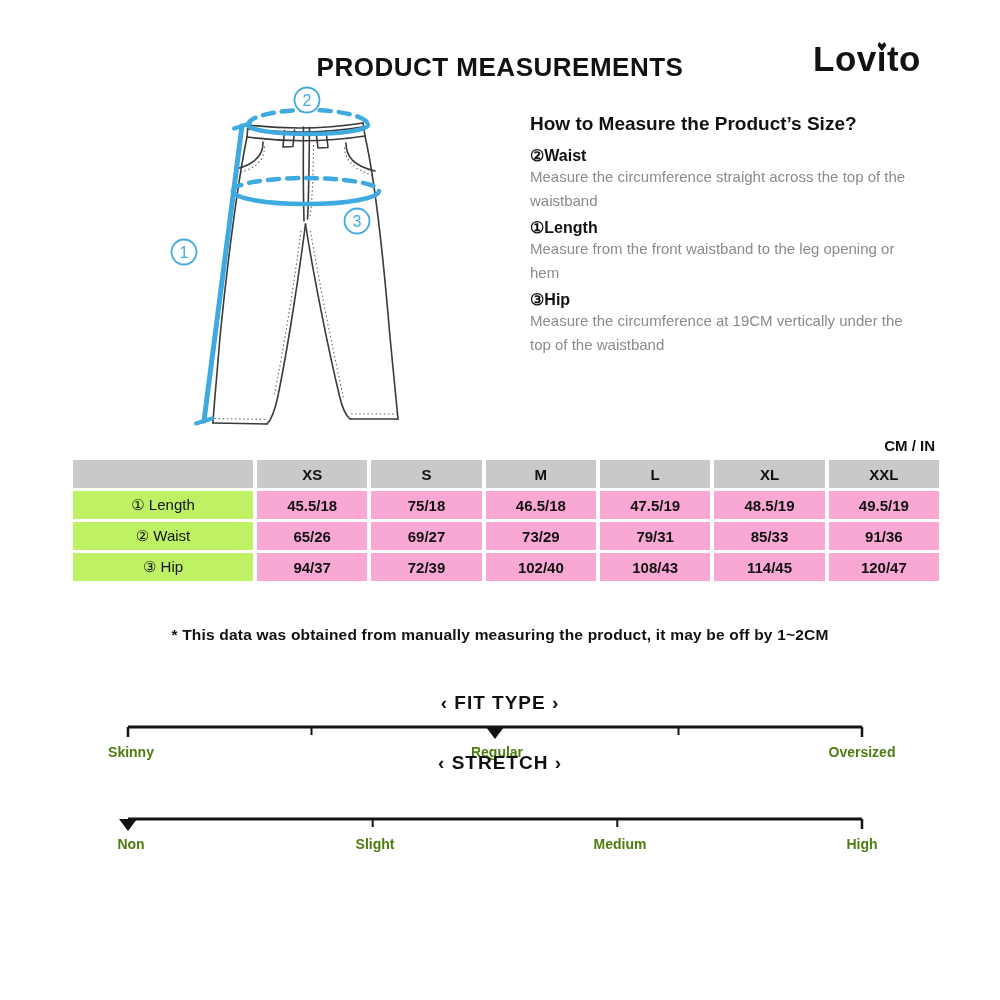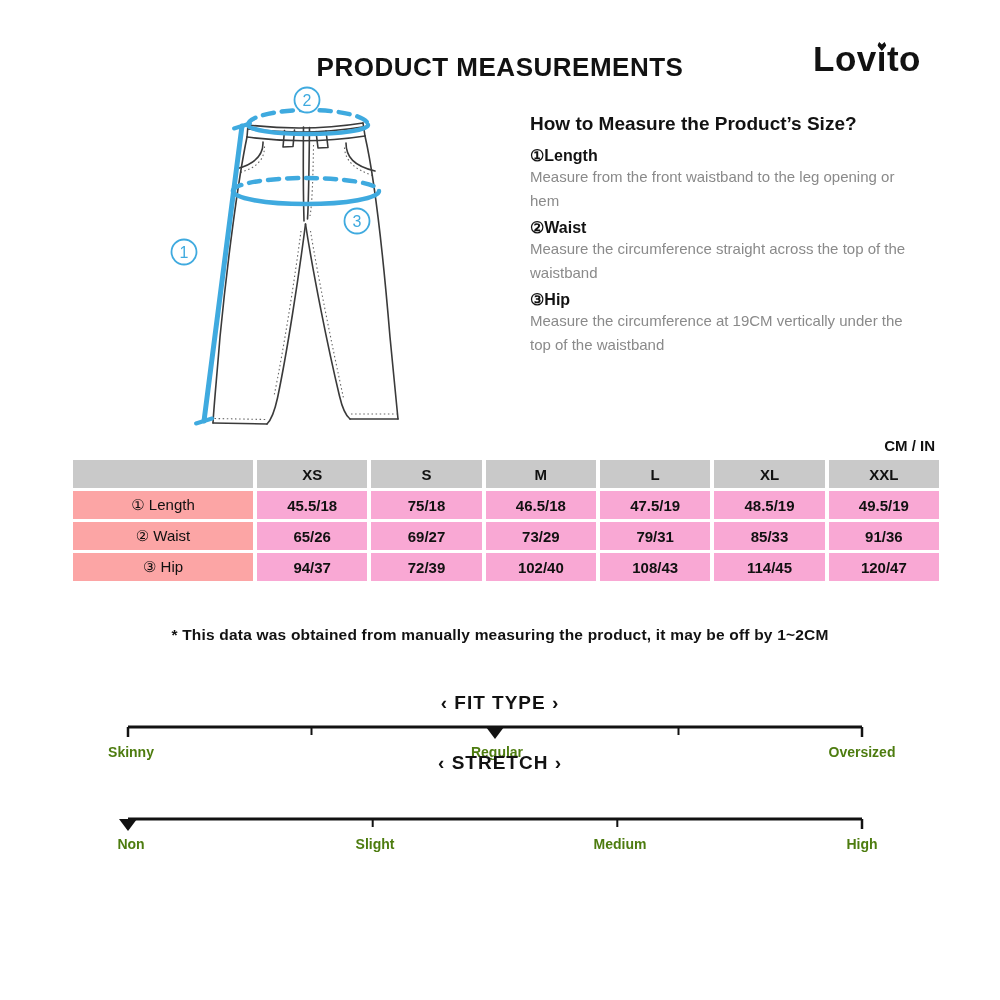--- a/index.html
+++ b/index.html
@@ -39,21 +39,21 @@
   .units { position:absolute; top:437px; right:65px; font-size:15px; font-weight:bold; }
 
   .size-table {
     position:absolute; left:69px; top:457px; width:874px;
     border-collapse:separate; border-spacing:4px 3px; table-layout:fixed;
   }
   .size-table th, .size-table td {
     height:28px; text-align:center; vertical-align:middle; font-size:15px; padding:0;
   }
   .size-table th { background:#c9c9c9; font-weight:bold; }
-  .size-table td.rowlabel { background:#fca5a5; font-weight:normal; }
+  .size-table td.rowlabel { background:#bef264; font-weight:normal; }
   .size-table td.val { background:#f9a8d4; font-weight:bold; }
 
   .note {
     position:absolute; top:626px; left:0; right:0; text-align:center;
     font-size:15.5px; font-weight:bold; letter-spacing:0.2px; color:#121212;
   }
 
   .scale-title {
     position:absolute; left:0; right:0; text-align:center;
     font-size:19px; font-weight:bold; letter-spacing:1px; color:#121212;
@@ -130,26 +130,26 @@
     </g>
     <g>
       <circle class="marker-circle" cx="207" cy="136" r="12.5"></circle>
       <text class="marker-num" x="207" y="142">3</text>
     </g>
   </svg>
 
   <div class="howto">
     <div class="howto-title">How to Measure the Product’s Size?</div>
     <div class="howto-item">
+      <div class="howto-heading">②Waist</div>
+      <div class="howto-body">Measure the circumference straight across the top of the waistband</div>
+    </div>
+    <div class="howto-item">
       <div class="howto-heading">①Length</div>
       <div class="howto-body">Measure from the front waistband to the leg opening or hem</div>
-    </div>
-    <div class="howto-item">
-      <div class="howto-heading">②Waist</div>
-      <div class="howto-body">Measure the circumference straight across the top of the waistband</div>
     </div>
     <div class="howto-item">
       <div class="howto-heading">③Hip</div>
       <div class="howto-body">Measure the circumference at 19CM vertically under the top of the waistband</div>
     </div>
   </div>
 
   <div class="units">CM / IN</div>
 
   <table class="size-table">

